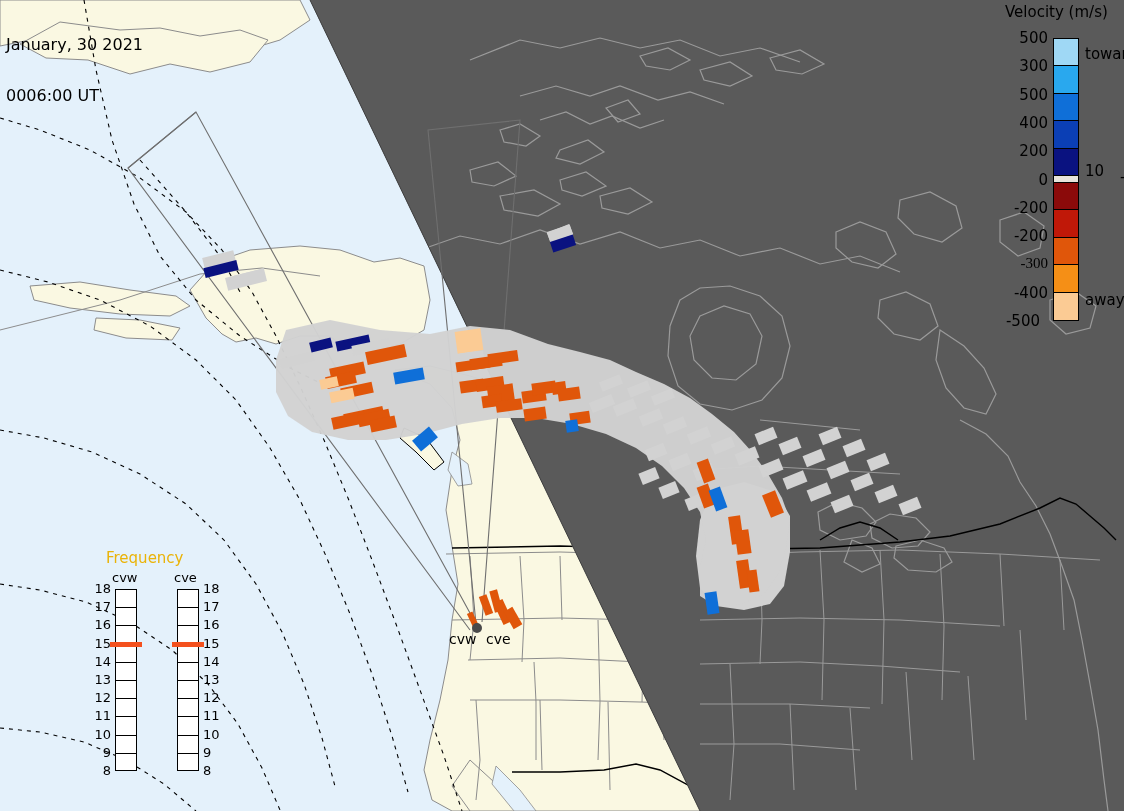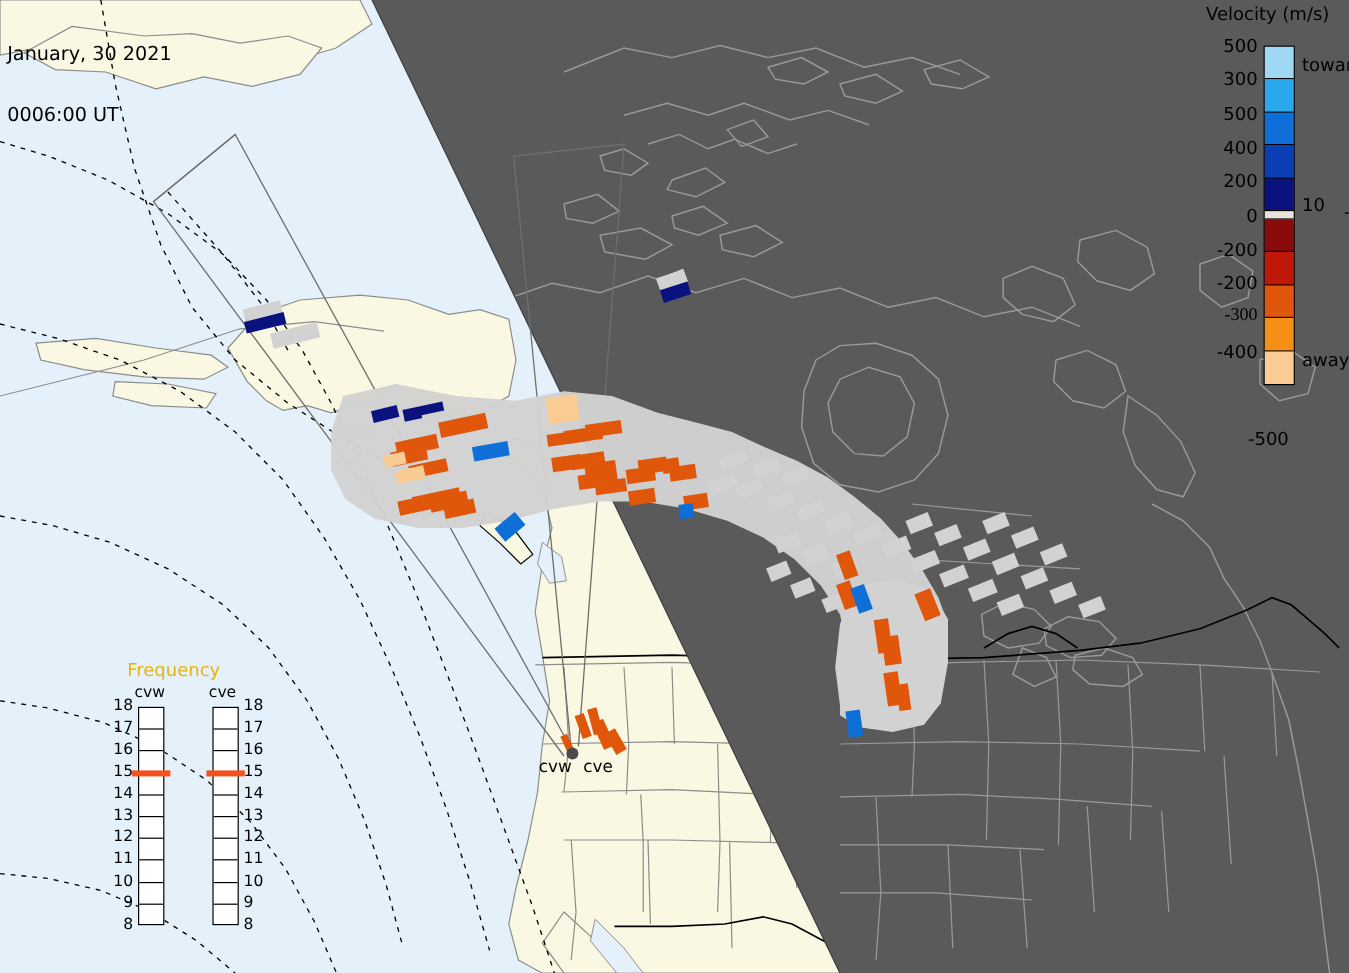--- a/index.html
+++ b/index.html
@@ -308,21 +308,21 @@
       <div class="cbtick" style="left: 1000px; top: 29px;">500</div>
       <div class="cbtick" style="left: 1000px; top: 57.3px;">300</div>
       <div class="cbtick" style="left: 1000px; top: 85.6px;">500</div>
       <div class="cbtick" style="left: 1000px; top: 113.9px;">400</div>
       <div class="cbtick" style="left: 1000px; top: 142.2px;">200</div>
       <div class="cbtick" style="left: 1000px; top: 170.5px;">0</div>
       <div class="cbtick" style="left: 1000px; top: 198.8px;">-200</div>
       <div class="cbtick" style="left: 1000px; top: 227.1px;">-200</div>
       <div class="cbtick" style="left: 1000px; top: 255.4px; font-family: Liberation Serif, serif;">-300</div>
       <div class="cbtick" style="left: 1000px; top: 283.7px;">-400</div>
-      <div class="cbtick" style="left: 1026px; top: 312px; margin-top: 45px;">-500</div>
+      <div class="cbtick" style="left: 992px; top: 312px;">-500</div>
     </div>
   <div class="cbside" style="left:1085px;top:45px;">toward</div>
   <div class="cbside" style="left:1085px;top:291px;">away</div>
   <div class="cbside" style="left:1085px;top:162px;">10</div>
   <div class="cbside" style="left:1085px;top:168px;margin-left:35px;">-10</div>
 
   <div class="freqtitle">Frequency</div>
   <div class="freqhdr" style="left:112px;top:570px;">cvw</div>
   <div class="freqhdr" style="left:174px;top:570px;">cve</div>
   <div class="freqbox" id="freqbox-cvw" style="left:115px;top:589px;width:22px;height:182px;">

